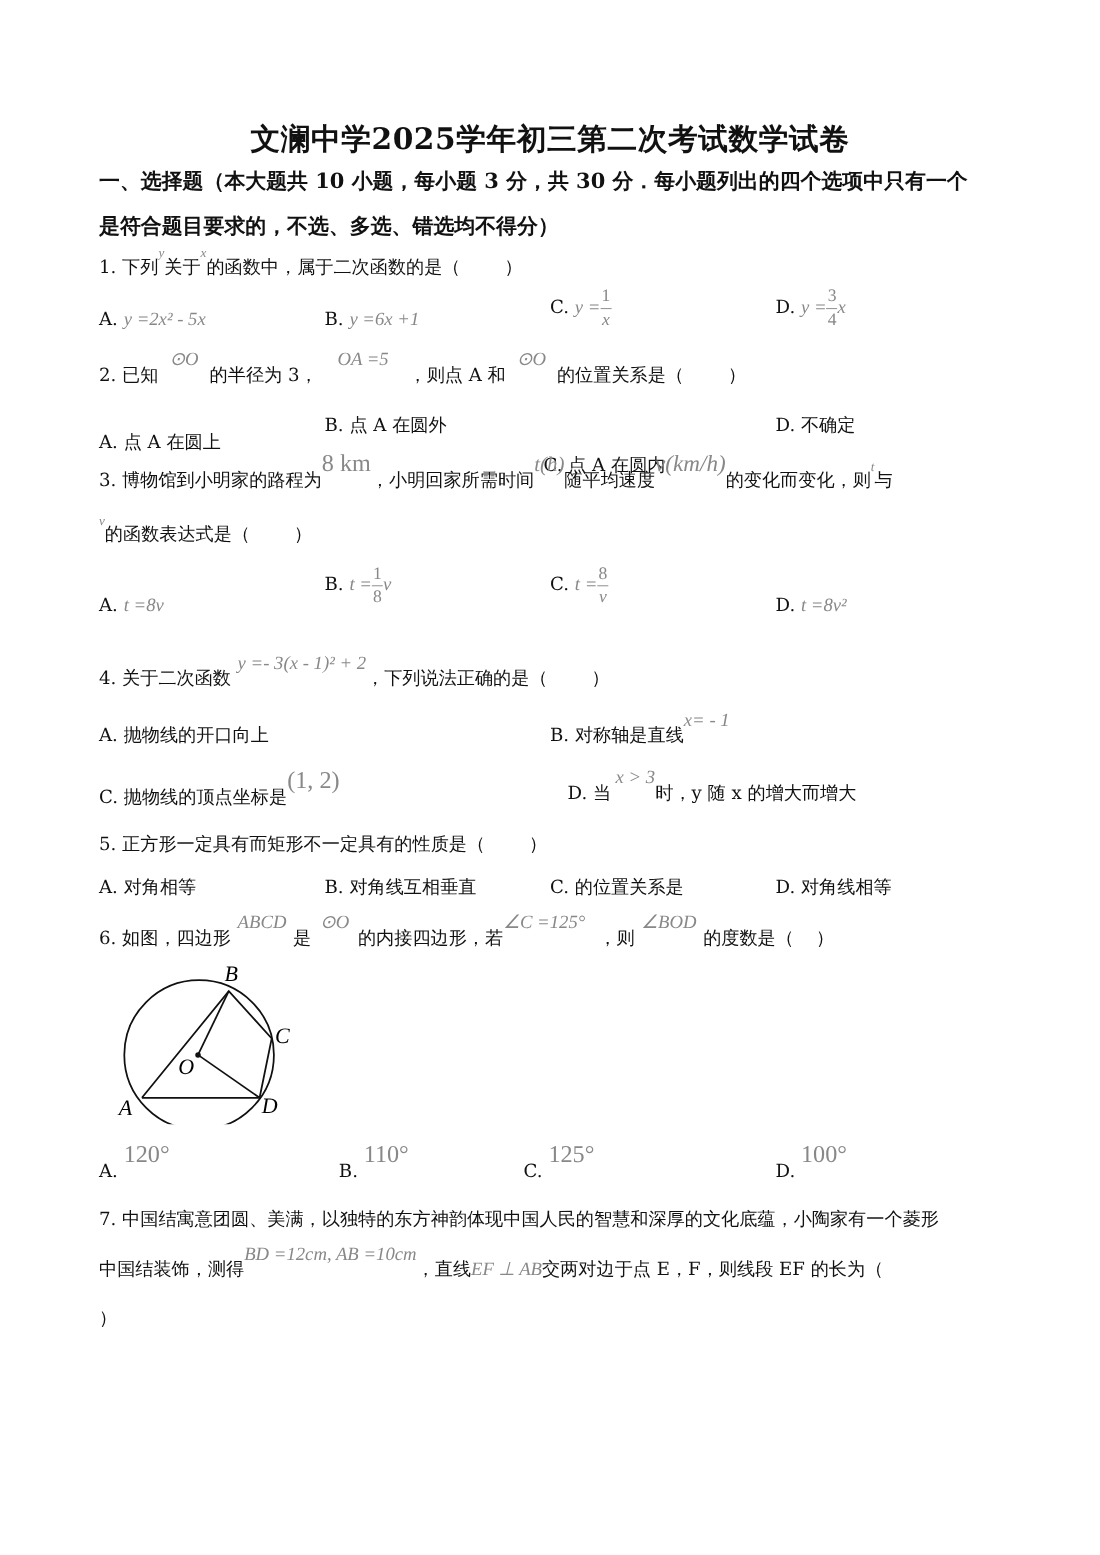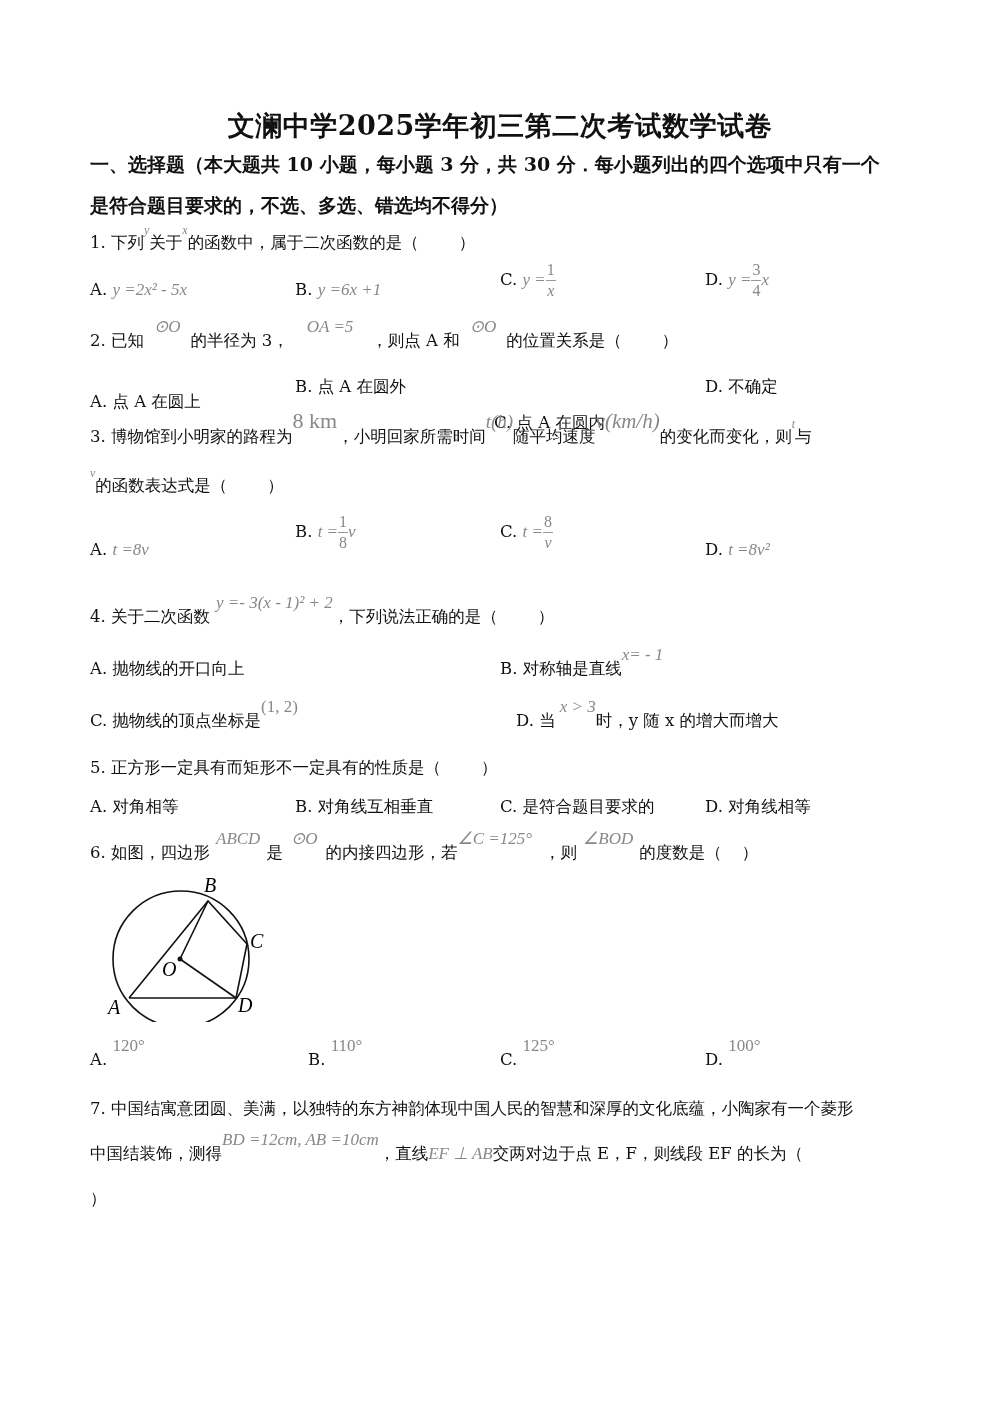--- a/index.html
+++ b/index.html
@@ -4,21 +4,21 @@
 <style>
   html, body { margin: 0; padding: 0; background: #ffffff; }
   body { width: 1000px; height: 1414px; position: relative; overflow: hidden;
          font-family: "DejaVu Serif", "Liberation Serif", serif; color: #111; }
   .abs { position: absolute; white-space: nowrap; }
   .title { left: 0; width: 1000px; top: 108px; text-align: center; font-size: 27px; font-weight: bold; letter-spacing: 0.5px; }
   .sec { left: 90px; font-size: 19px; font-weight: bold; }
   .q { left: 90px; font-size: 16.5px; }
   .opt { font-size: 16.5px; }
   .m { color: #888; font-family: "Liberation Serif", serif; font-style: italic; font-size: 17px; }
-  .mu { color: #888; font-family: "Liberation Serif", serif; font-size: 17px; }
+  .mu { color: #888; font-family: "Liberation Serif", serif; font-size: 22px; }
   .sup { position: relative; top: -14px; }
   .frac { display: inline-flex; flex-direction: column; align-items: center; vertical-align: middle; line-height: 1; color: #888; font-family: "Liberation Serif", serif; font-size: 16px; }
   .frac .bar { border-top: 1px solid #999; width: 10px; margin: 2px 0; }
   .paren { display: inline-block; width: 40px; }
   svg text { font-family: "Liberation Serif", serif; font-style: italic; font-size: 20px; }
 </style>
 </head>
 <body>
 
 <div class="abs title">文澜中学2025学年初三第二次考试数学试卷</div>
@@ -80,21 +80,21 @@
 <div class="abs opt" style="left:500px; top:658px;"><span>B.</span> <span>对称轴是直线</span><span class="m sup">x= - 1</span></div>
 <div class="abs opt" style="left:90px; top:710px;"><span>C.</span> <span>抛物线的顶点坐标是</span><span class="mu sup">(1, 2)</span></div>
 <div class="abs opt" style="left:516px; top:710px;"><span>D.</span> <span>当</span><span class="m sup" style="margin-left:4px">x &gt; 3</span><span>时，y 随 x 的增大而增大</span></div>
 
 <div class="abs q" style="top:757px;">
   <span>5.</span>
   <span>正方形一定具有而矩形不一定具有的性质是（</span><span class="paren"></span><span>）</span>
 </div>
 <div class="abs opt" style="left:90px; top:796px;"><span>A.</span> <span>对角相等</span></div>
 <div class="abs opt" style="left:295px; top:796px;"><span>B.</span> <span>对角线互相垂直</span></div>
-<div class="abs opt" style="left:500px; top:796px;"><span>C.</span> <span>是符合题目要求的</span></div>
+<div class="abs opt" style="left:500px; top:796px;"><span>C.</span> <span>的位置关系是</span></div>
 <div class="abs opt" style="left:705px; top:796px;"><span>D.</span> <span>对角线相等</span></div>
 
 <div class="abs q" style="top:842px;">
   <span>6.</span>
   <span>如图，四边形</span><span class="m sup" style="margin:0 6px">ABCD</span><span>是</span><span class="m sup" style="margin:0 8px">⊙O</span><span>的内接四边形，若</span><span class="m sup" style="margin-right:12px">∠C =125°</span><span>，则</span><span class="m sup" style="margin:0 6px">∠BOD</span><span>的度数是（</span><span class="paren" style="width:20px"></span><span>）</span>
 </div>
 
 <svg class="abs" style="left:100px; top:872px;" width="190" height="150" viewBox="0 0 190 150">
   <circle cx="81" cy="87" r="68" fill="none" stroke="#111" stroke-width="1.6"></circle>
   <polyline points="29,126 108,29 147,72 136,126 29,126" fill="none" stroke="#111" stroke-width="1.6"></polyline>
@@ -103,21 +103,21 @@
   <circle cx="80" cy="87" r="2.5" fill="#111"></circle>
   <text x="104" y="20">B</text>
   <text x="150" y="76">C</text>
   <text x="62" y="104">O</text>
   <text x="8" y="142">A</text>
   <text x="138" y="140">D</text>
 </svg>
 
 <div class="abs opt" style="left:90px; top:1036px;"><span style="position:relative;top:14px">A.</span> <span class="mu">120°</span></div>
 <div class="abs opt" style="left:295px; top:1036px;margin-left:13px;"><span style="position:relative;top:14px">B.</span> <span class="mu">110°</span></div>
-<div class="abs opt" style="left:500px; top:1036px;"><span style="position:relative;top:14px">C.</span> <span class="mu">125°</span></div>
+<div class="abs opt" style="left:476px; top:1036px;"><span style="position:relative;top:14px">C.</span> <span class="mu">125°</span></div>
 <div class="abs opt" style="left:705px; top:1036px;"><span style="position:relative;top:14px">D.</span> <span class="mu">100°</span></div>
 
 <div class="abs q" style="top:1098px;">
   <span>7.</span> <span>中国结寓意团圆、美满，以独特的东方神韵体现中国人民的智慧和深厚的文化底蕴，小陶家有一个菱形</span>
 </div>
 <div class="abs q" style="top:1143px;">
   <span>中国结装饰，测得</span><span class="m sup">BD =12cm, AB =10cm</span><span>，直线</span><span class="m">EF ⊥ AB</span><span>交两对边于点 E，F，则线段 EF 的长为（</span>
 </div>
 <div class="abs q" style="top:1188px;">）</div>
 

